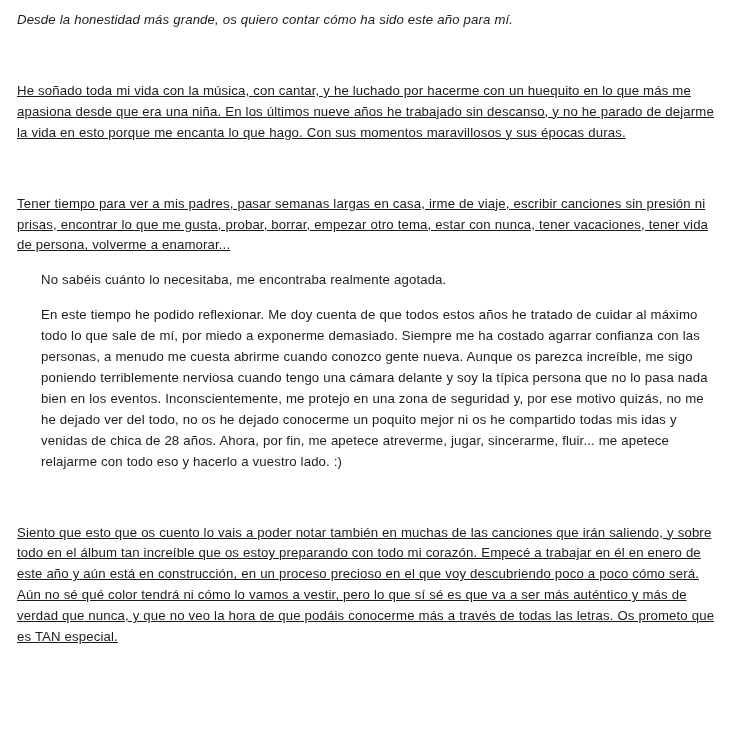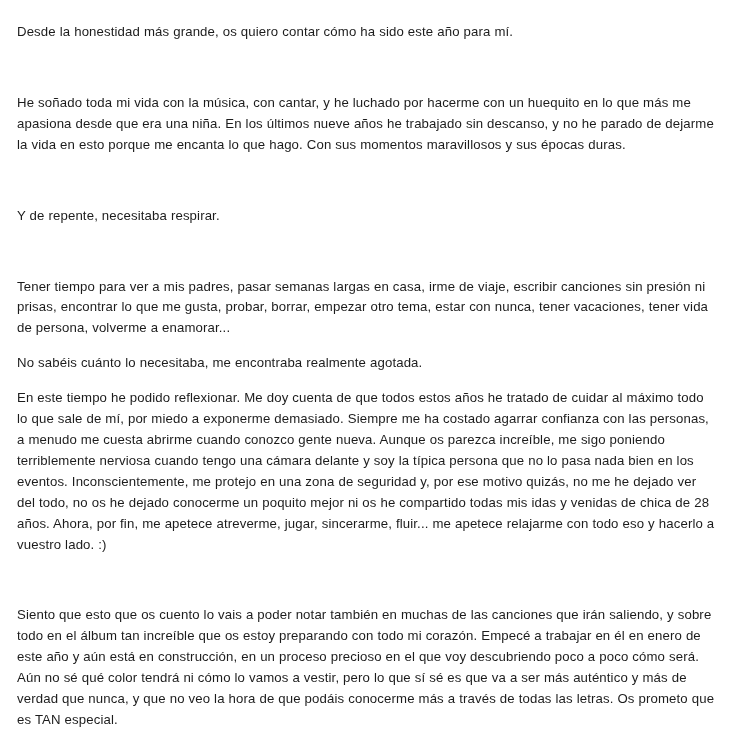--- a/index.html
+++ b/index.html
@@ -30,35 +30,34 @@
     color: #1c1c1c;
     font-size: 13.2px;
     line-height: 20.9px;
     letter-spacing: 0.01em;
     text-align: left;
     word-spacing: 0.01em;
     font-stretch: semi-condensed;
     transform-origin: left top;
   }
   
-  .gap-lg  { margin-top: 50px; }
-  .gap-sm  { margin-top: 14px; }   
-  .gap-none{ margin-top: 16px; }
+  .gap-lg  { margin-top: 50px; text-decoration: underline; }
+  .gap-sm  { margin-top: 14px; margin-left: 24px; }   
+  .gap-none{ margin-top: 4px; font-style: italic; }
 </style>
 </head>
 <body>
 
 <div class="page">
   <article class="letter">
 
     <p class="para gap-none">Desde la honestidad más grande, os quiero contar cómo ha sido este año para mí.</p>
 
     <p class="para gap-lg">He soñado toda mi vida con la música, con cantar, y he luchado por hacerme con un huequito en lo que más me apasiona desde que era una niña. En los últimos nueve años he trabajado sin descanso, y no he parado de dejarme la vida en esto porque me encanta lo que hago. Con sus momentos maravillosos y sus épocas duras.</p>
 
-    <p class="para gap-lg">Y de repente, necesitaba respirar.</p>
 
     <p class="para gap-lg">Tener tiempo para ver a mis padres, pasar semanas largas en casa, irme de viaje, escribir canciones sin presión ni prisas, encontrar lo que me gusta, probar, borrar, empezar otro tema, estar con nunca, tener vacaciones, tener vida de persona, volverme a enamorar...</p>
 
     <p class="para gap-sm">No sabéis cuánto lo necesitaba, me encontraba realmente agotada.</p>
 
     <p class="para gap-sm">En este tiempo he podido reflexionar. Me doy cuenta de que todos estos años he tratado de cuidar al máximo todo lo que sale de mí, por miedo a exponerme demasiado. Siempre me ha costado agarrar confianza con las personas, a menudo me cuesta abrirme cuando conozco gente nueva. Aunque os parezca increíble, me sigo poniendo terriblemente nerviosa cuando tengo una cámara delante y soy la típica persona que no lo pasa nada bien en los eventos. Inconscientemente, me protejo en una zona de seguridad y, por ese motivo quizás, no me he dejado ver del todo, no os he dejado conocerme un poquito mejor ni os he compartido todas mis idas y venidas de chica de 28 años. Ahora, por fin, me apetece atreverme, jugar, sincerarme, fluir... me apetece relajarme con todo eso y hacerlo a vuestro lado. :)</p>
 
     <p class="para gap-lg">Siento que esto que os cuento lo vais a poder notar también en muchas de las canciones que irán saliendo, y sobre todo en el álbum tan increíble que os estoy preparando con todo mi corazón. Empecé a trabajar en él en enero de este año y aún está en construcción, en un proceso precioso en el que voy descubriendo poco a poco cómo será. Aún no sé qué color tendrá ni cómo lo vamos a vestir, pero lo que sí sé es que va a ser más auténtico y más de verdad que nunca, y que no veo la hora de que podáis conocerme más a través de todas las letras. Os prometo que es TAN especial.</p>
 
   </article>

